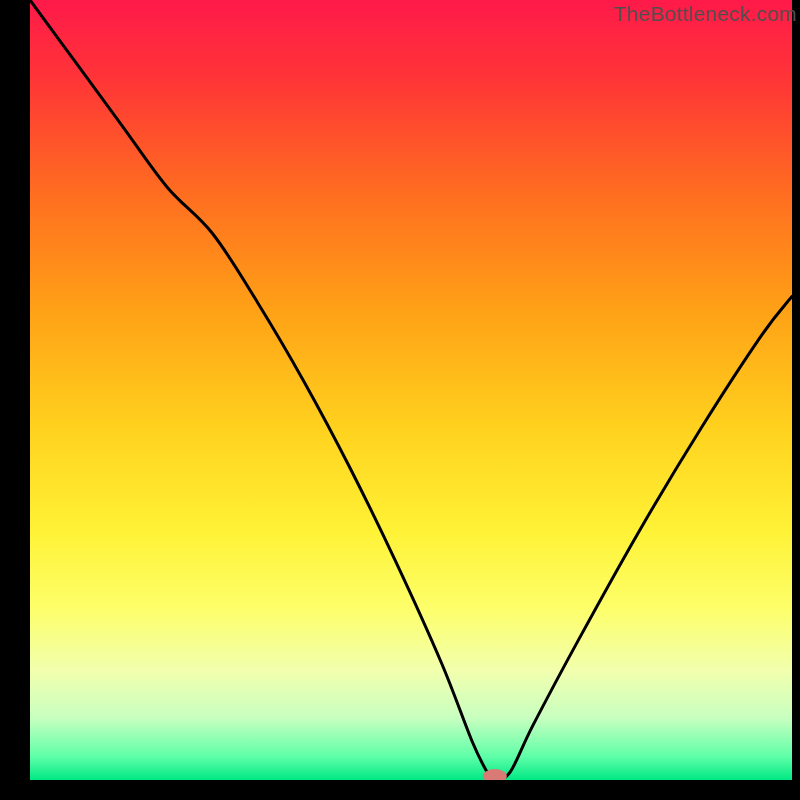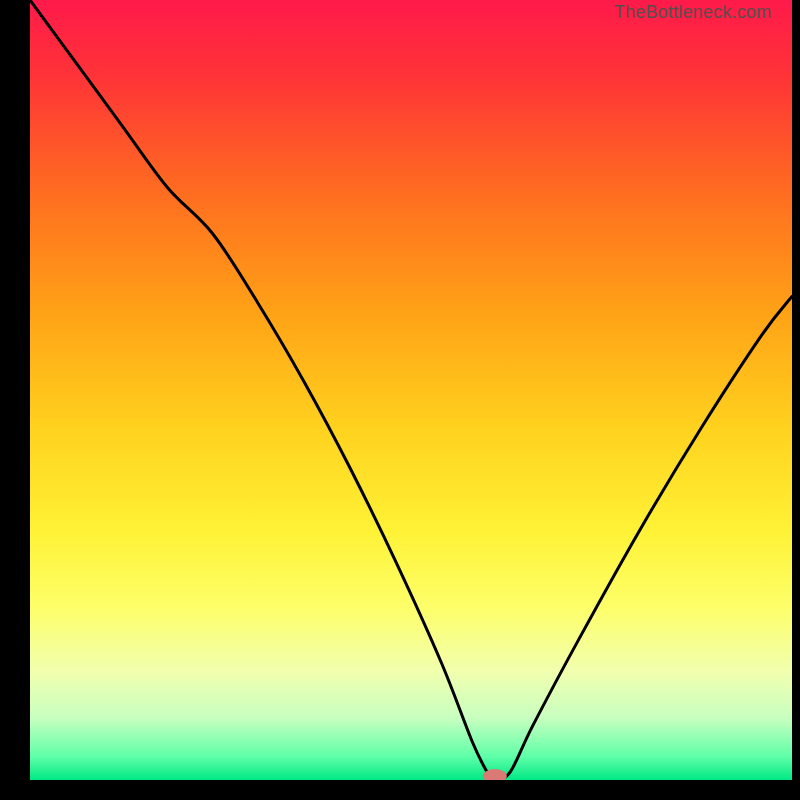--- a/index.html
+++ b/index.html
@@ -9,23 +9,23 @@
     font-family: Arial, Helvetica, sans-serif;
   }
   .chart-container {
     position: relative;
     width: 800px;
     height: 800px;
   }
   .watermark {
     position: absolute;
     top: 2px;
-    right: 28px;
+    right: 3px;
     color: #4f4f4f;
-    font-size: 18px;
+    font-size: 21px;
     font-weight: 500;
     letter-spacing: 0.2px;
     z-index: 10;
   }
   svg.plot {
     display: block;
   }
 </style>
 </head>
 <body>

